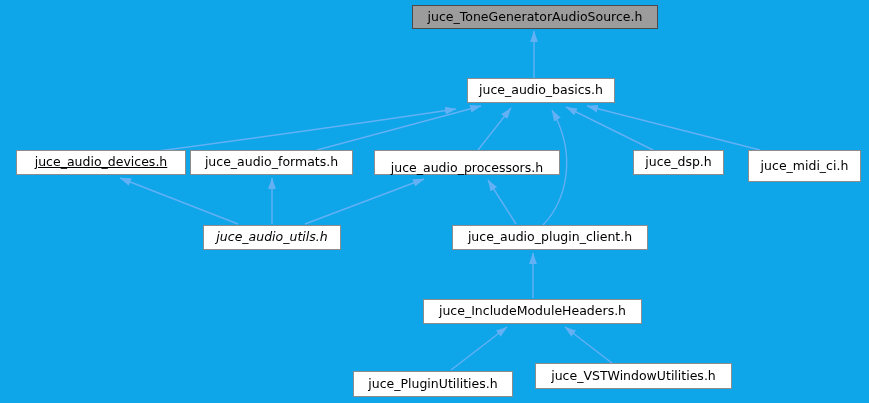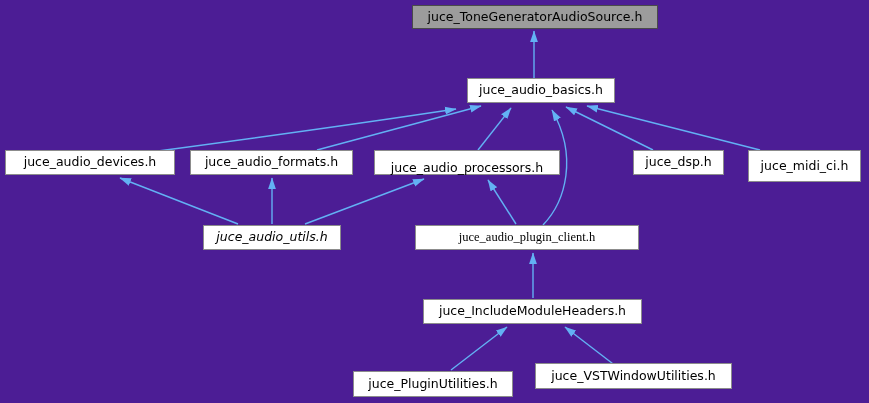--- a/index.html
+++ b/index.html
@@ -4,21 +4,21 @@
 <style>
   html, body {
     margin: 0;
     padding: 0;
     background: #000000;
   }
   .graph-canvas {
     position: relative;
     width: 869px;
     height: 403px;
-    background: #4c1d95;
+    background: #0ea5e9;
     overflow: hidden;
     font-family: "DejaVu Sans", "Liberation Sans", sans-serif;
   }
   .edge-layer {
     position: absolute;
     left: 0;
     top: 0;
     width: 869px;
     height: 403px;
   }
@@ -73,39 +73,39 @@
         <path d="M621,370 L565,327" class="edge" stroke="#63b1f4" marker-end="url(#arrowhead)"></path>
       </g>
   </svg>
   <div>
       <div class="node current" style="left: 412px; top: 5px; width: 246px; height: 24px;">
         <span>juce_ToneGeneratorAudioSource.h</span>
       </div>
       <div class="node" style="left: 459px; top: 78px; width: 148px; height: 25px; margin-left: 8px;">
         <span>juce_audio_basics.h</span>
       </div>
-      <div class="node" style="left: 5px; top: 150px; width: 170px; height: 25px;">
+      <div class="node" style="left: 16px; top: 150px; width: 170px; height: 25px; text-decoration: underline;">
         <span>juce_audio_devices.h</span>
       </div>
       <div class="node" style="left: 190px; top: 150px; width: 163px; height: 25px;">
         <span>juce_audio_formats.h</span>
       </div>
       <div class="node" style="left: 374px; top: 150px; width: 186px; height: 25px; align-items: flex-end;">
         <span>juce_audio_processors.h</span>
       </div>
       <div class="node" style="left: 633px; top: 150px; width: 91px; height: 25px;">
         <span>juce_dsp.h</span>
       </div>
       <div class="node" style="left: 748px; top: 150px; width: 113px; height: 32px;">
         <span>juce_midi_ci.h</span>
       </div>
       <div class="node" style="left: 203px; top: 225px; width: 138px; height: 25px; font-style: italic;">
         <span>juce_audio_utils.h</span>
       </div>
-      <div class="node" style="left: 415px; top: 225px; width: 224px; height: 25px; font-family: Liberation Serif, serif;">
+      <div class="node" style="left: 452px; top: 225px; width: 196px; height: 25px;">
         <span>juce_audio_plugin_client.h</span>
       </div>
       <div class="node" style="left: 423px; top: 299px; width: 219px; height: 25px;">
         <span>juce_IncludeModuleHeaders.h</span>
       </div>
       <div class="node" style="left: 353px; top: 371px; width: 160px; height: 26px;">
         <span>juce_PluginUtilities.h</span>
       </div>
       <div class="node" style="left: 535px; top: 363px; width: 197px; height: 26px;">
         <span>juce_VSTWindowUtilities.h</span>

